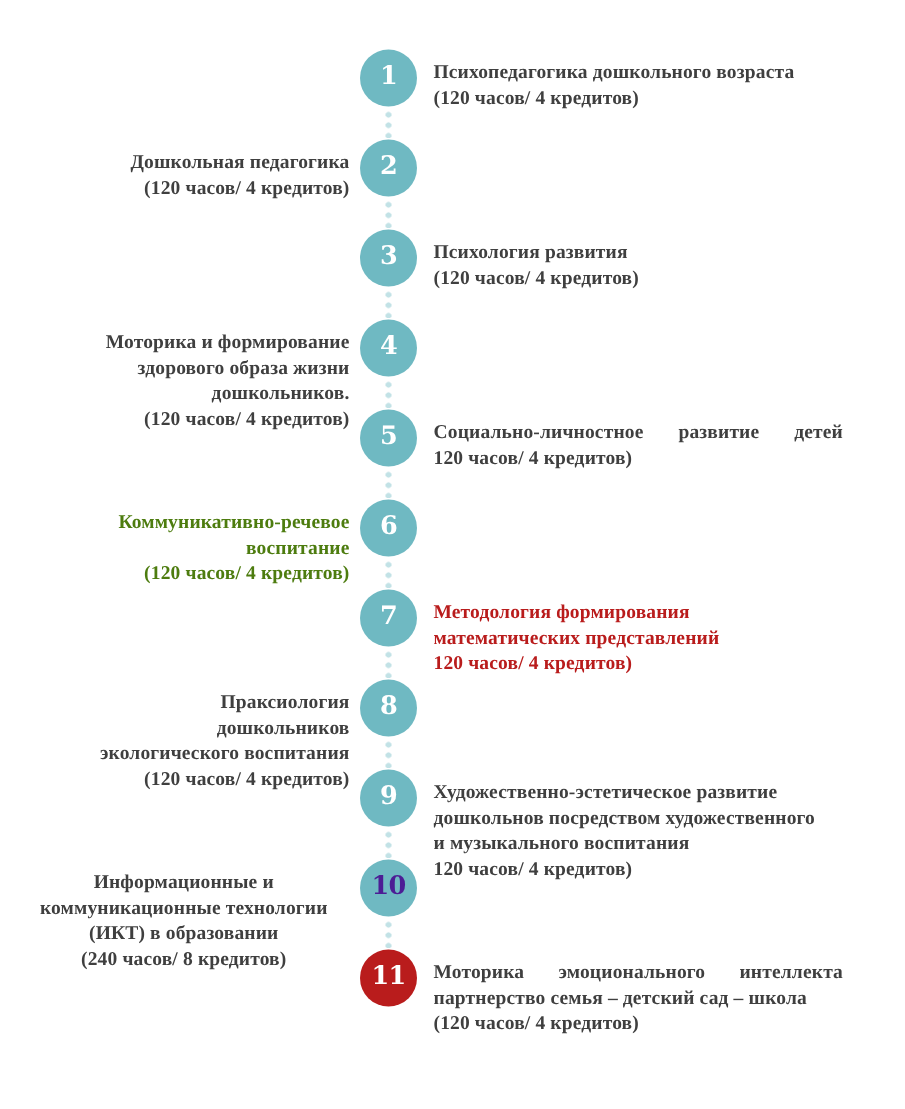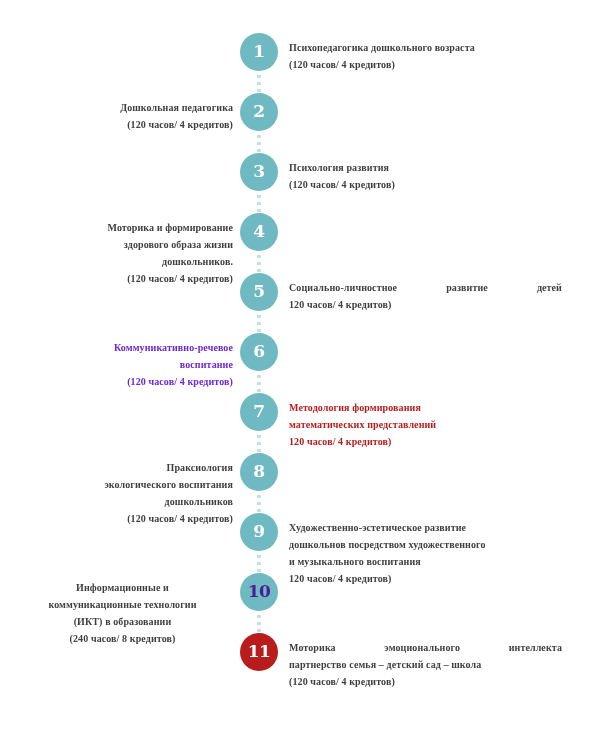--- a/index.html
+++ b/index.html
@@ -30,21 +30,21 @@
   }
   .connector {
     position: absolute;
     width: 4px;
     background-repeat: repeat-y;
     background-position: center top;
     background-size: 4px 7px;
   }
   .step-text {
     position: absolute;
-    font-size: 10px;
+    font-size: 13px;
     font-weight: bold;
     line-height: 17px;
     letter-spacing: 0.1px;
   }
   .step-text.side-right { text-align: left; }
   .step-text.side-left  { text-align: right; }
   .course-line { white-space: nowrap; }
   .course-line.stretch {
     white-space: normal;
     text-align: justify;
@@ -93,42 +93,42 @@
       <span class="step-num" style="color: rgb(255, 255, 255);">5</span>
     </div>
     <div class="step-text side-right" style="top: 279px; color: rgb(63, 63, 63); left: 289px; width: 273px;">
       <div class="course-line stretch">Социально-личностное развитие детей</div>
       <div class="course-line">120 часов/ 4 кредитов)</div>
     </div>
     <div class="connector" style="left: 257px; top: 313px; height: 19px; background-image: radial-gradient(circle, rgb(194, 226, 230) 1.8px, rgba(255, 255, 255, 0) 2.1px);"></div>
     <div class="step-circle" style="left: 240px; top: 333px; background: rgb(111, 185, 194);">
       <span class="step-num" style="color: rgb(255, 255, 255);">6</span>
     </div>
-    <div class="step-text side-left" style="top: 339px; color: #6d28d9; left: 20px; width: 213px;">
+    <div class="step-text side-left" style="top: 339px; color: #4d7c0f; left: 20px; width: 213px;">
       <div class="course-line">Коммуникативно-речевое</div>
       <div class="course-line">воспитание</div>
       <div class="course-line">(120 часов/ 4 кредитов)</div>
     </div>
     <div class="connector" style="left: 257px; top: 373px; height: 19px; background-image: radial-gradient(circle, rgb(194, 226, 230) 1.8px, rgba(255, 255, 255, 0) 2.1px);"></div>
     <div class="step-circle" style="left: 240px; top: 393px; background: rgb(111, 185, 194);">
       <span class="step-num" style="color: rgb(255, 255, 255);">7</span>
     </div>
     <div class="step-text side-right" style="top: 399px; color: #b91c1c; left: 289px; width: 273px;">
       <div class="course-line">Методология формирования</div>
       <div class="course-line">математических представлений</div>
       <div class="course-line">120 часов/ 4 кредитов)</div>
     </div>
     <div class="connector" style="left: 257px; top: 433px; height: 19px; background-image: radial-gradient(circle, rgb(194, 226, 230) 1.8px, rgba(255, 255, 255, 0) 2.1px);"></div>
     <div class="step-circle" style="left: 240px; top: 453px; background: rgb(111, 185, 194);">
       <span class="step-num" style="color: rgb(255, 255, 255);">8</span>
     </div>
     <div class="step-text side-left" style="top: 459px; color: rgb(63, 63, 63); left: 20px; width: 213px;">
       <div class="course-line">Праксиология</div>
+      <div class="course-line">дошкольников</div>
       <div class="course-line">экологического воспитания</div>
-      <div class="course-line">дошкольников</div>
       <div class="course-line">(120 часов/ 4 кредитов)</div>
     </div>
     <div class="connector" style="left: 257px; top: 493px; height: 19px; background-image: radial-gradient(circle, rgb(194, 226, 230) 1.8px, rgba(255, 255, 255, 0) 2.1px);"></div>
     <div class="step-circle" style="left: 240px; top: 513px; background: rgb(111, 185, 194);">
       <span class="step-num" style="color: rgb(255, 255, 255);">9</span>
     </div>
     <div class="step-text side-right" style="top: 519px; color: rgb(63, 63, 63); left: 289px; width: 273px;">
       <div class="course-line">Художественно-эстетическое развитие</div>
       <div class="course-line">дошкольнов посредством художественного</div>
       <div class="course-line">и музыкального воспитания</div>

